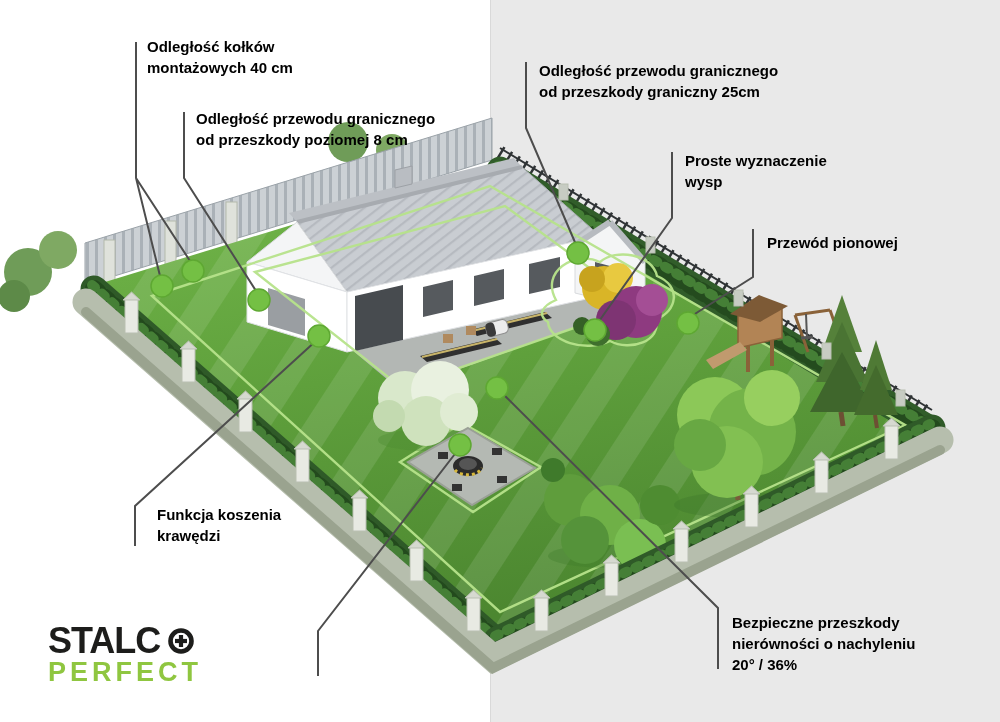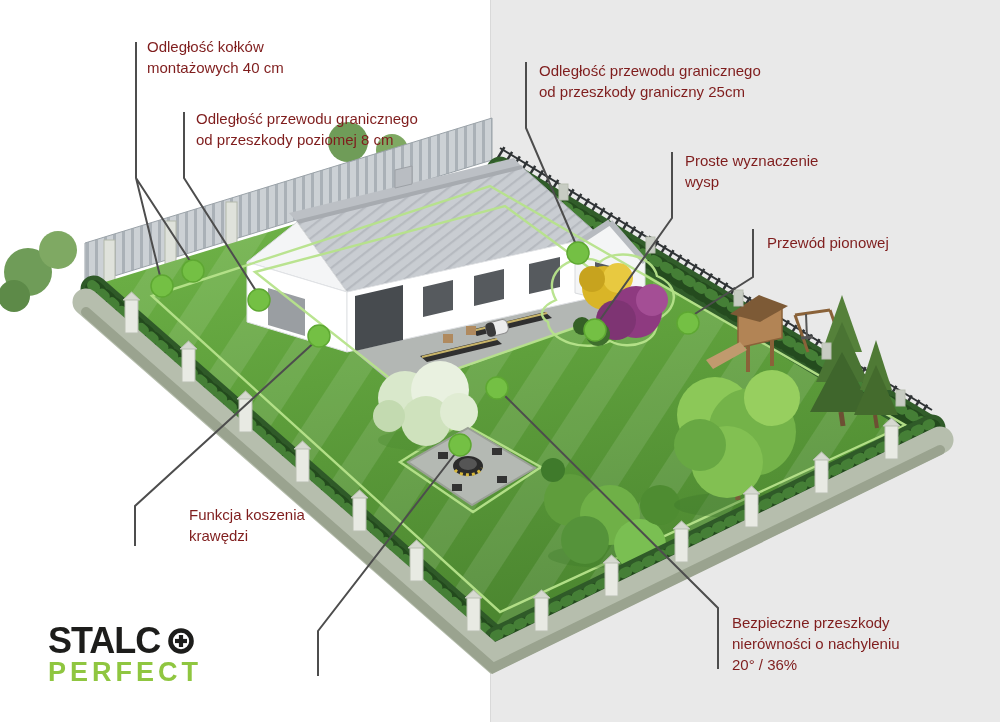--- a/index.html
+++ b/index.html
@@ -2,21 +2,21 @@
 <html><head>
 <meta charset="utf-8">
 <style>
   html,body{margin:0;padding:0;background:#fff;}
   .stage{position:relative;width:1000px;height:722px;overflow:hidden;
          font-family:"Liberation Sans",sans-serif;background:#fff;}
   .bg-left{position:absolute;left:0;top:0;width:490px;height:722px;background:#ffffff;}
   .bg-right{position:absolute;left:490px;top:0;width:510px;height:722px;background:#e9e9e9;}
   .bg-divider{position:absolute;left:490px;top:0;width:1px;height:722px;background:#d9d9d9;}
   .scene{position:absolute;left:0;top:0;}
-  .callout{position:absolute;color:#7f1d1d;font-weight:normal;font-size:15px;line-height:21px;}
+  .callout{position:absolute;color:#000000;font-weight:bold;font-size:15px;line-height:21px;}
   .callout span{display:block;}
   .nowrap{white-space:nowrap;}
   .logo{position:absolute;left:48px;top:624px;}
   .logo-row{display:flex;align-items:center;gap:7px;}
   .logo-stalco{font-size:36px;font-weight:bold;letter-spacing:-1px;color:#1d1d1b;line-height:34px;}
   .logo-perfect{font-size:27px;font-weight:bold;letter-spacing:4px;color:#8fc640;line-height:24px;margin-top:2px;}
 </style>
 </head>
 <body>
 
@@ -296,21 +296,21 @@
     <span>Odległość przewodu granicznego</span>
     <span>od przeszkody graniczny 25cm</span>
   </div>
   <div class="callout" style="left:685px;top:150px;width:180px;">
     <span>Proste wyznaczenie</span>
     <span>wysp</span>
   </div>
   <div class="callout nowrap" style="left:767px;top:232px;">
     <span>Przewód pionowej</span>
   </div>
-  <div class="callout" style="left:157px;top:504px;width:170px;margin-left:32px;">
+  <div class="callout" style="left:157px;top:504px;width:170px;">
     <span>Funkcja koszenia</span>
     <span>krawędzi</span>
   </div>
   <div class="callout" style="left:732px;top:612px;width:230px;">
     <span>Bezpieczne przeszkody</span>
     <span>nierówności o nachyleniu</span>
     <span>20° / 36%</span>
   </div>
 
   <div class="logo">

